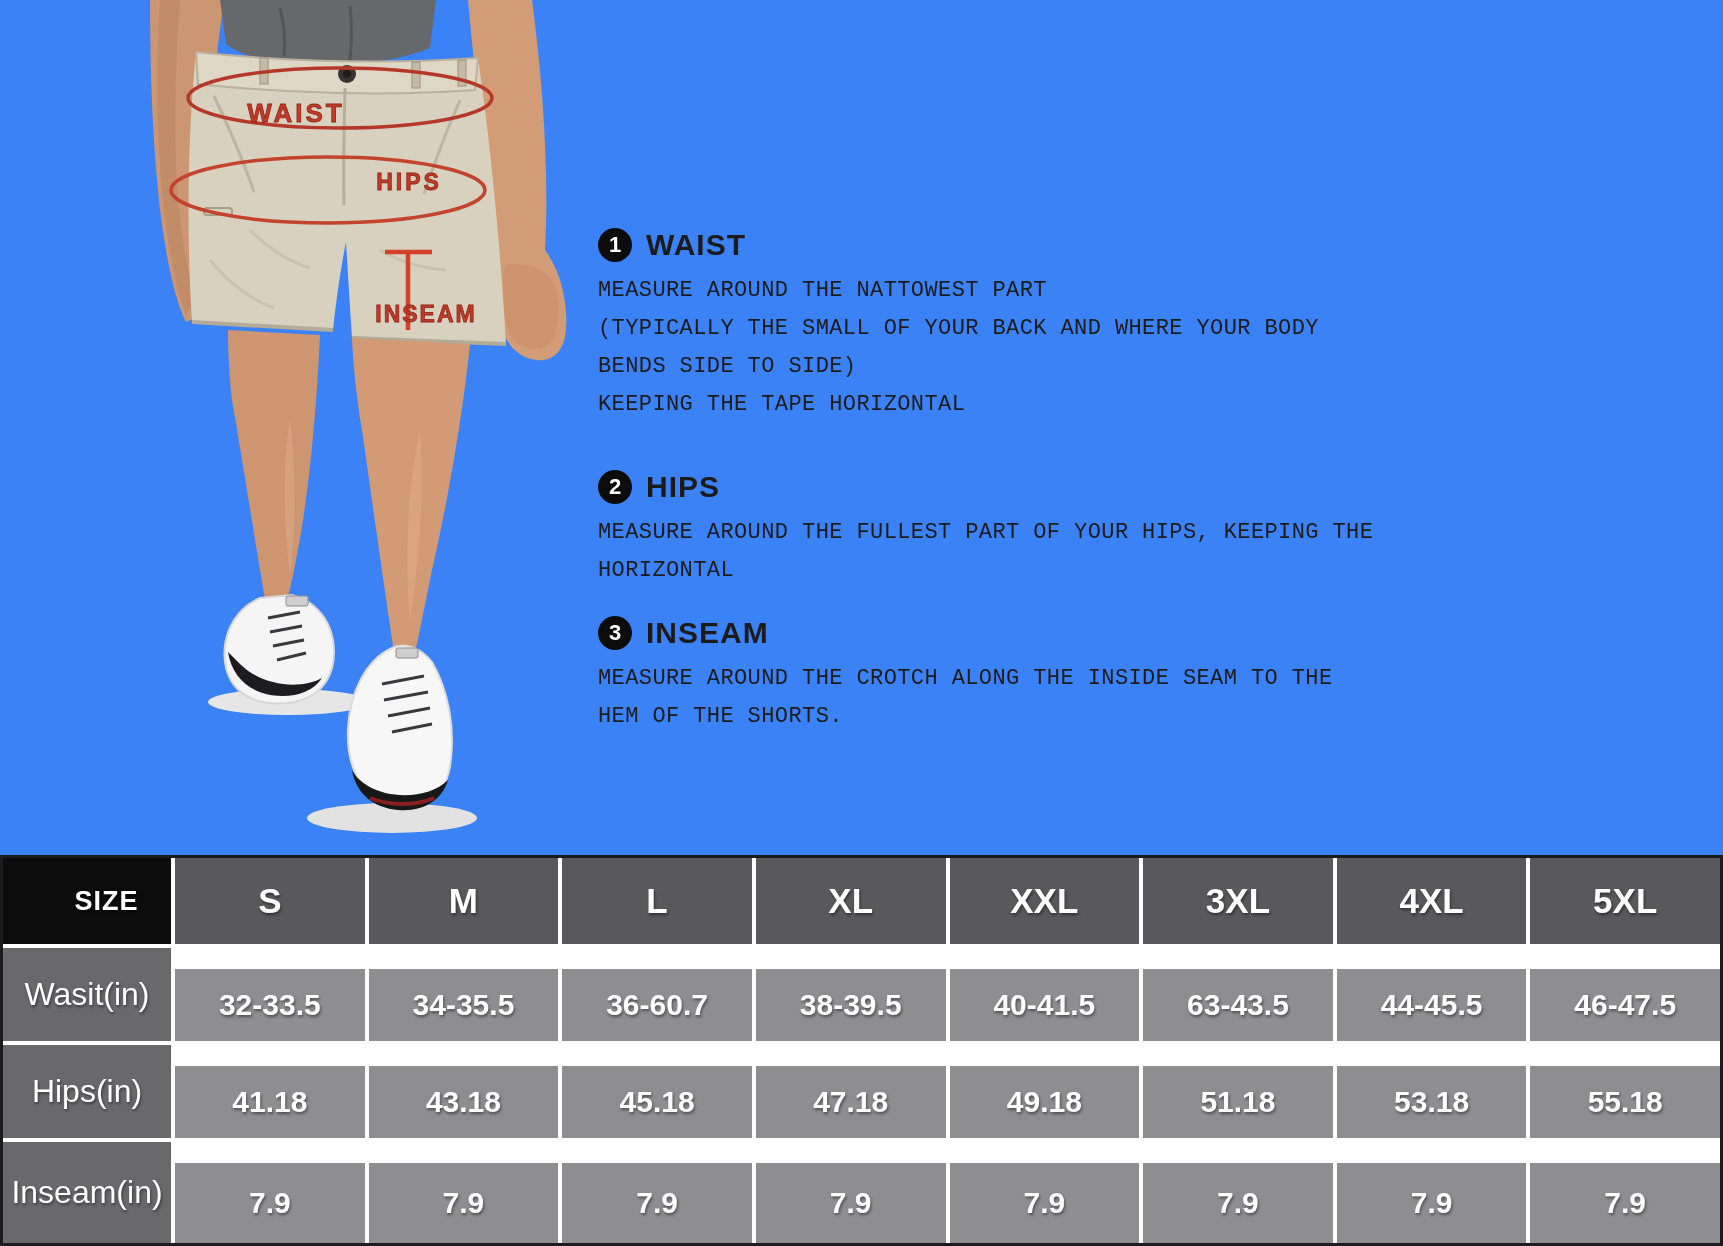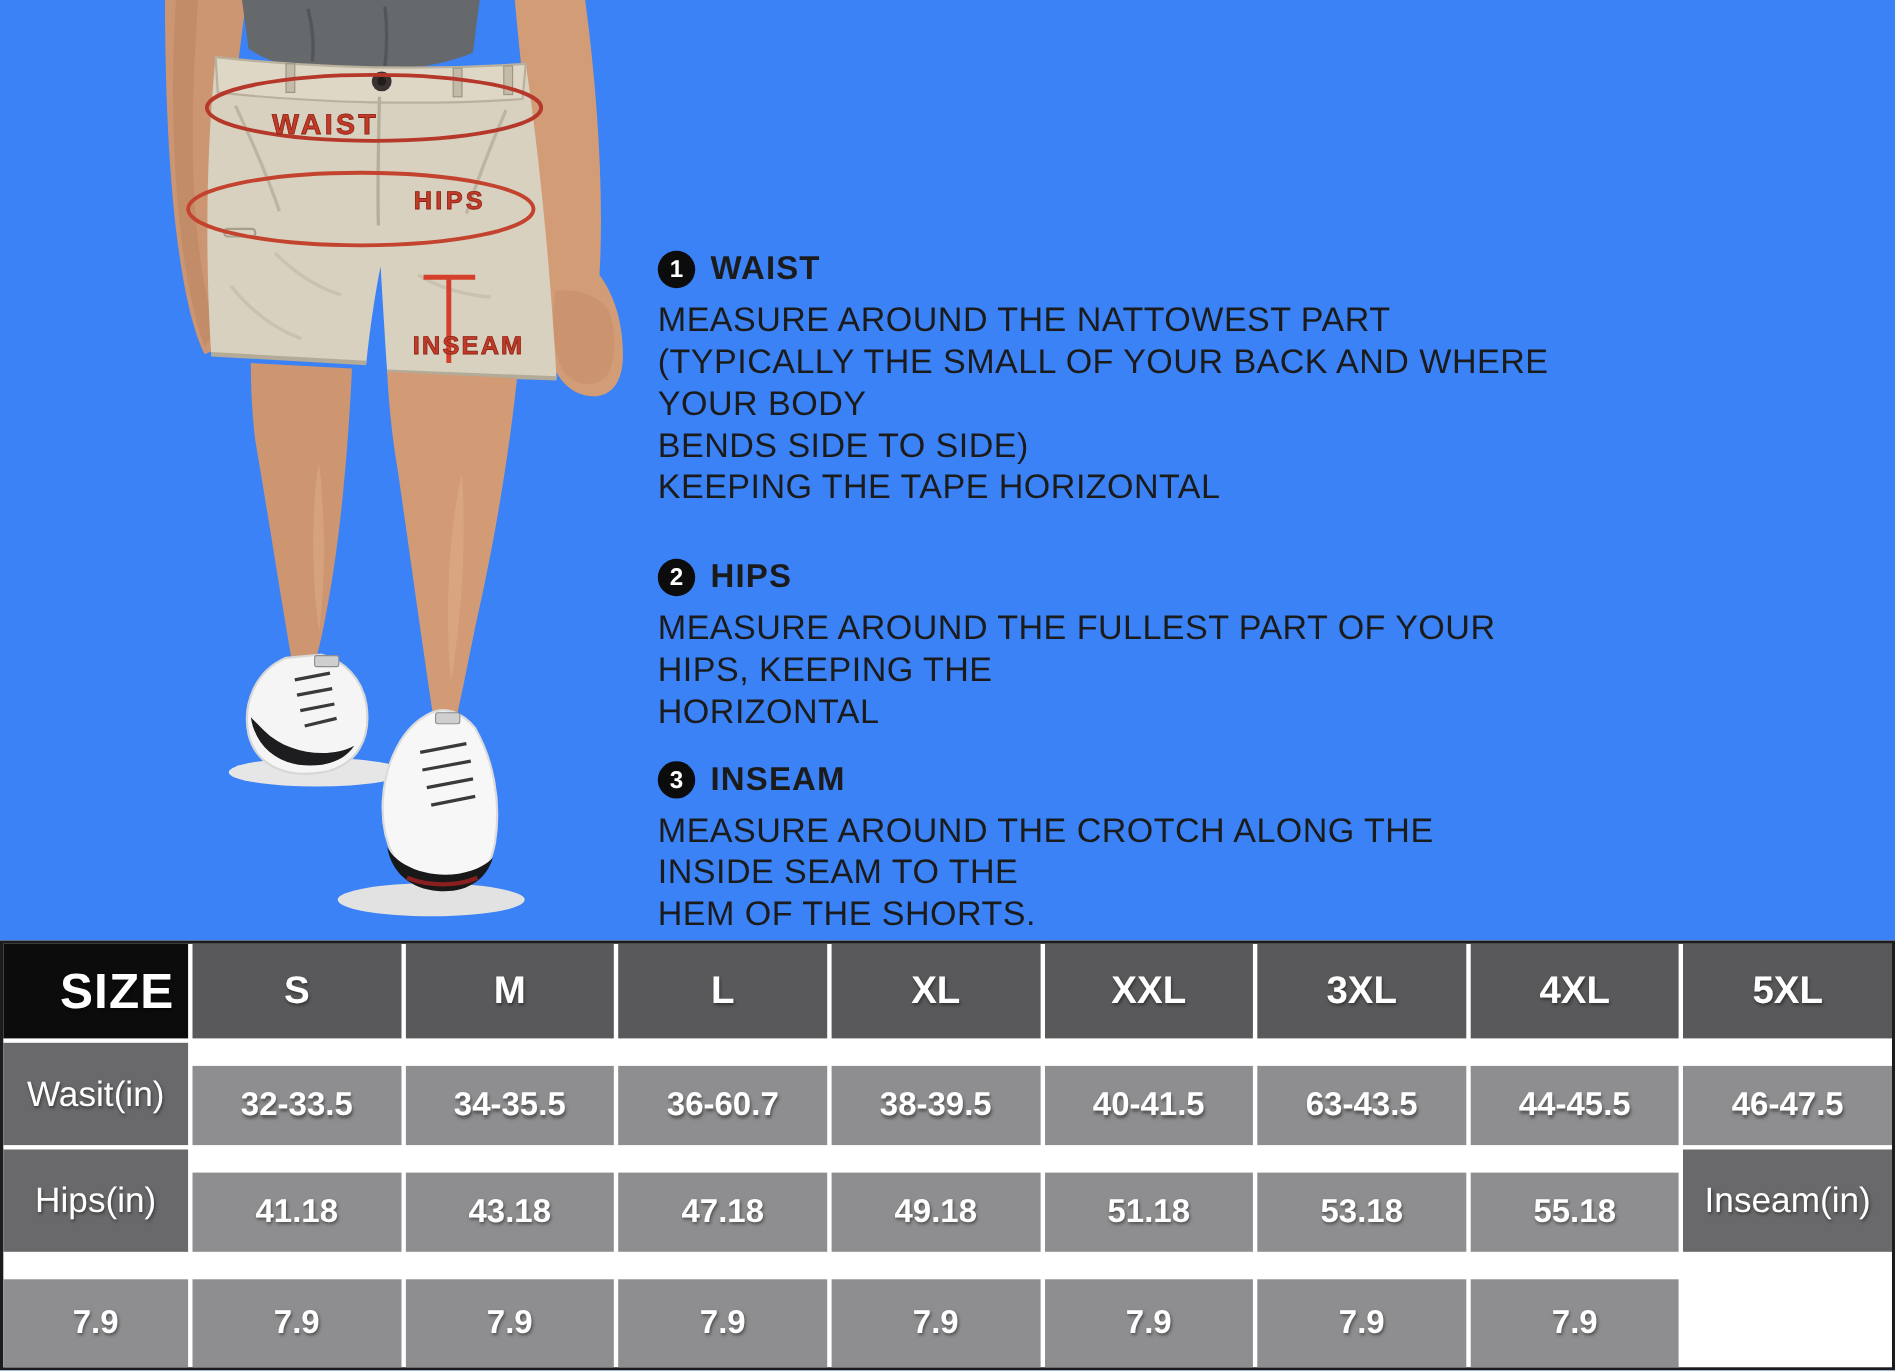--- a/index.html
+++ b/index.html
@@ -14,36 +14,36 @@
   
   #instructions{position:absolute;left:598px;top:228px;width:820px;color:#1b1b1b;}
   .inst-block{margin:0;}
   .inst-head{display:flex;align-items:center;gap:14px;margin:0 0 10px 0;}
   .num-circle{
     width:34px;height:34px;border-radius:50%;background:#0c0c0c;color:#fff;
     display:flex;align-items:center;justify-content:center;
     font-size:22px;font-weight:bold;flex:0 0 auto;
   }
   .inst-title{font-size:30px;font-weight:bold;letter-spacing:1px;}
-  .inst-line{margin:0;font-size:31px;line-height:38px;letter-spacing:0.4px;}
+  .inst-line{margin:0;font-size:22px;line-height:38px;letter-spacing:0.4px;font-family:Liberation Mono, monospace;}
   .gap-md{height:46px;}
   .gap-sm{height:26px;}
 
   
   #size-table{
     position:absolute;left:0;top:855px;width:1723px;height:391px;
     box-sizing:border-box;border:3px solid #1c1c1e;background:#ffffff;
     display:grid;grid-template-columns:168px repeat(8,1fr);
     grid-template-rows:86px 93px 93px 1fr;gap:4px;padding:0;
   }
   .cell{
     display:flex;align-items:center;justify-content:center;
     color:#ffffff;text-shadow:1px 2px 3px rgba(0,0,0,0.45);
   }
-  .corner{background:#0c0c0c;font-size:45px;font-weight:bold;letter-spacing:1px;padding-left:39px;}
+  .corner{background:#0c0c0c;font-size:27px;font-weight:bold;letter-spacing:1px;padding-left:39px;}
   .hdr{background:#59595b;font-size:35px;font-weight:bold;}
   .rowlabel{background:#69696b;font-size:32px;font-weight:400;}
   .val{background:#8e8e90;font-size:30px;font-weight:600;margin-top:21px;}
 </style>
 </head>
 <body>
 
 <div id="stage">
 
   <svg id="model" viewBox="0 0 600 855" xmlns="http://www.w3.org/2000/svg" aria-hidden="true">
@@ -158,20 +158,21 @@
     <div class="cell val">36-60.7</div>
     <div class="cell val">38-39.5</div>
     <div class="cell val">40-41.5</div>
     <div class="cell val">63-43.5</div>
     <div class="cell val">44-45.5</div>
     <div class="cell val">46-47.5</div>
 
     <div class="cell rowlabel">Hips(in)</div>
     <div class="cell val">41.18</div>
     <div class="cell val">43.18</div>
+    <div class="cell val">45.18</div>
     <div class="cell val">47.18</div>
     <div class="cell val">49.18</div>
     <div class="cell val">51.18</div>
     <div class="cell val">53.18</div>
     <div class="cell val">55.18</div>
 
     <div class="cell rowlabel">Inseam(in)</div>
     <div class="cell val">7.9</div>
     <div class="cell val">7.9</div>
     <div class="cell val">7.9</div>

